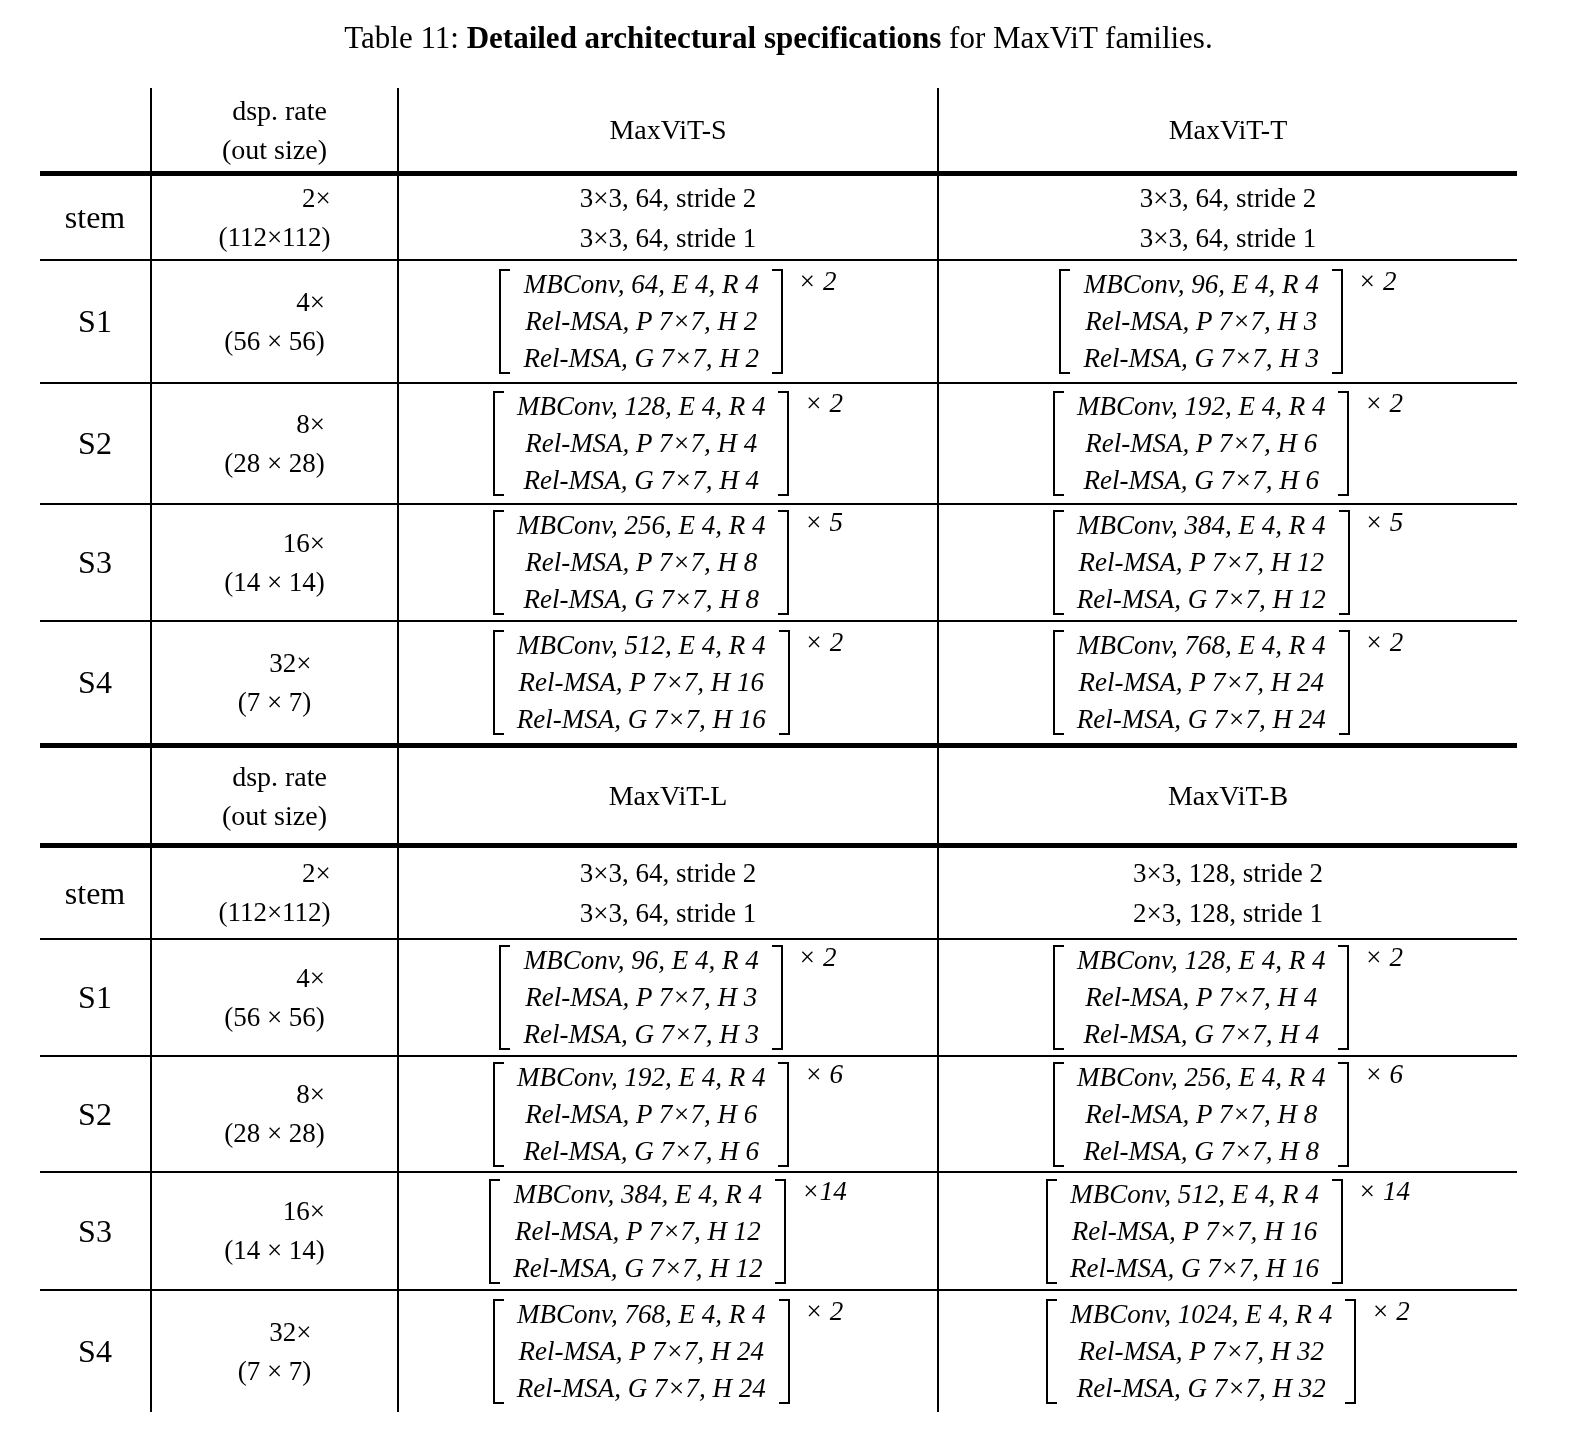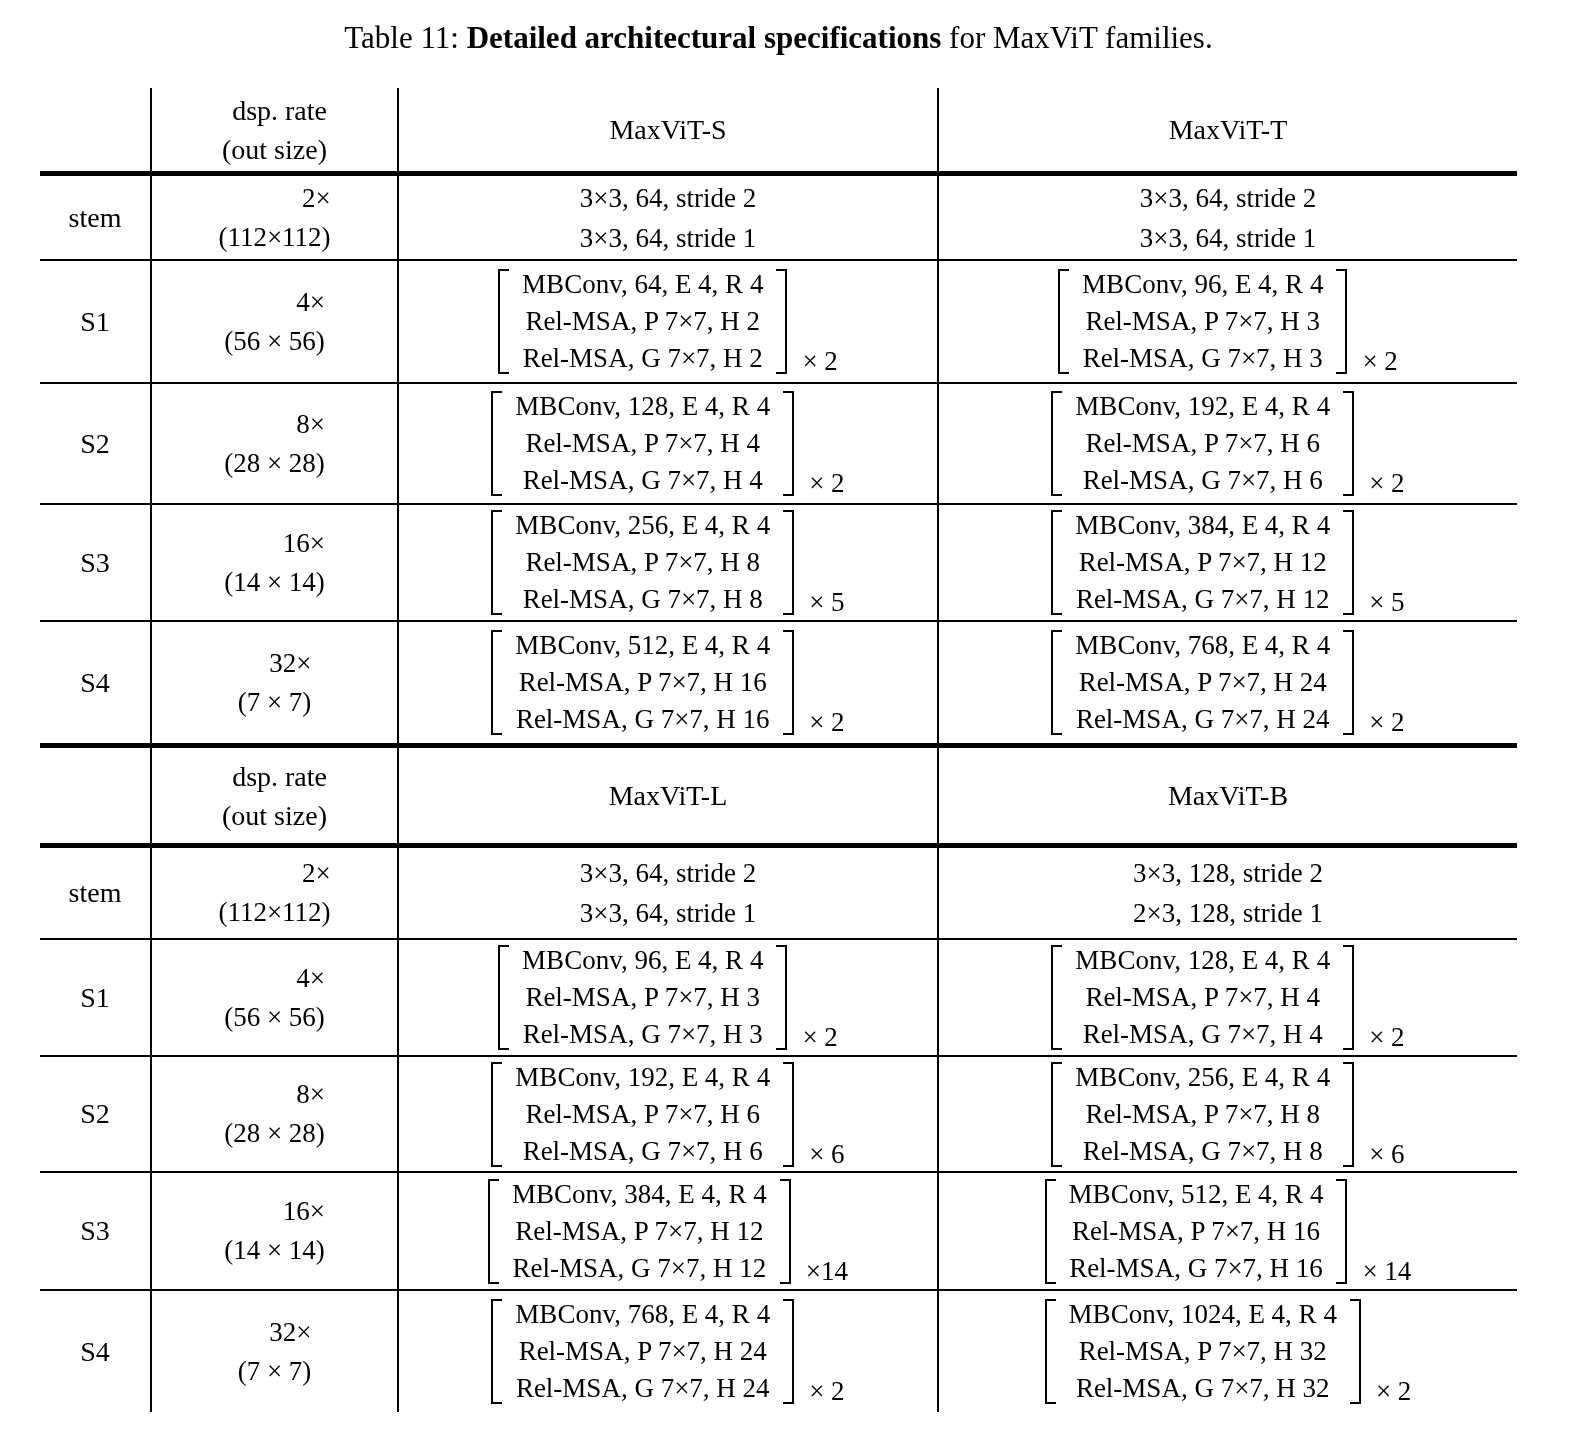--- a/index.html
+++ b/index.html
@@ -28,25 +28,25 @@
 
   .row { display: grid; grid-template-columns: 110px 247px 540px 580px; box-sizing: border-box; }
   .row.thin  { border-bottom: 2px solid #000; }
   .row.thick { border-bottom: 5px solid #000; }
 
   .cell { display: flex; align-items: center; justify-content: center; box-sizing: border-box; }
   .c1, .c2, .c3 { border-left: 2px solid #000; }
 
   .hdr .cell { font-size: 28px; }
   .twoline { text-align: right; line-height: 39px; }
-  .rl { font-size: 28px; }
+  .rl { font-size: 32px; }
 
   .plain { text-align: center; line-height: 40px; white-space: nowrap; }
 
-  .spec { display: flex; align-items: flex-end; }
+  .spec { display: flex; align-items: flex-start; font-style: italic; }
   .brl, .brr {
     width: 11px; align-self: stretch;
     margin: 3px 0;
     border: 2.5px solid #000; box-sizing: border-box;
   }
   .brl { border-right: none; }
   .brr { border-left: none; }
   .speclines { padding: 0 13px; text-align: center; }
   .speclines > div { line-height: 37px; white-space: nowrap; }
   .mult { margin-left: 15px; white-space: pre; }

